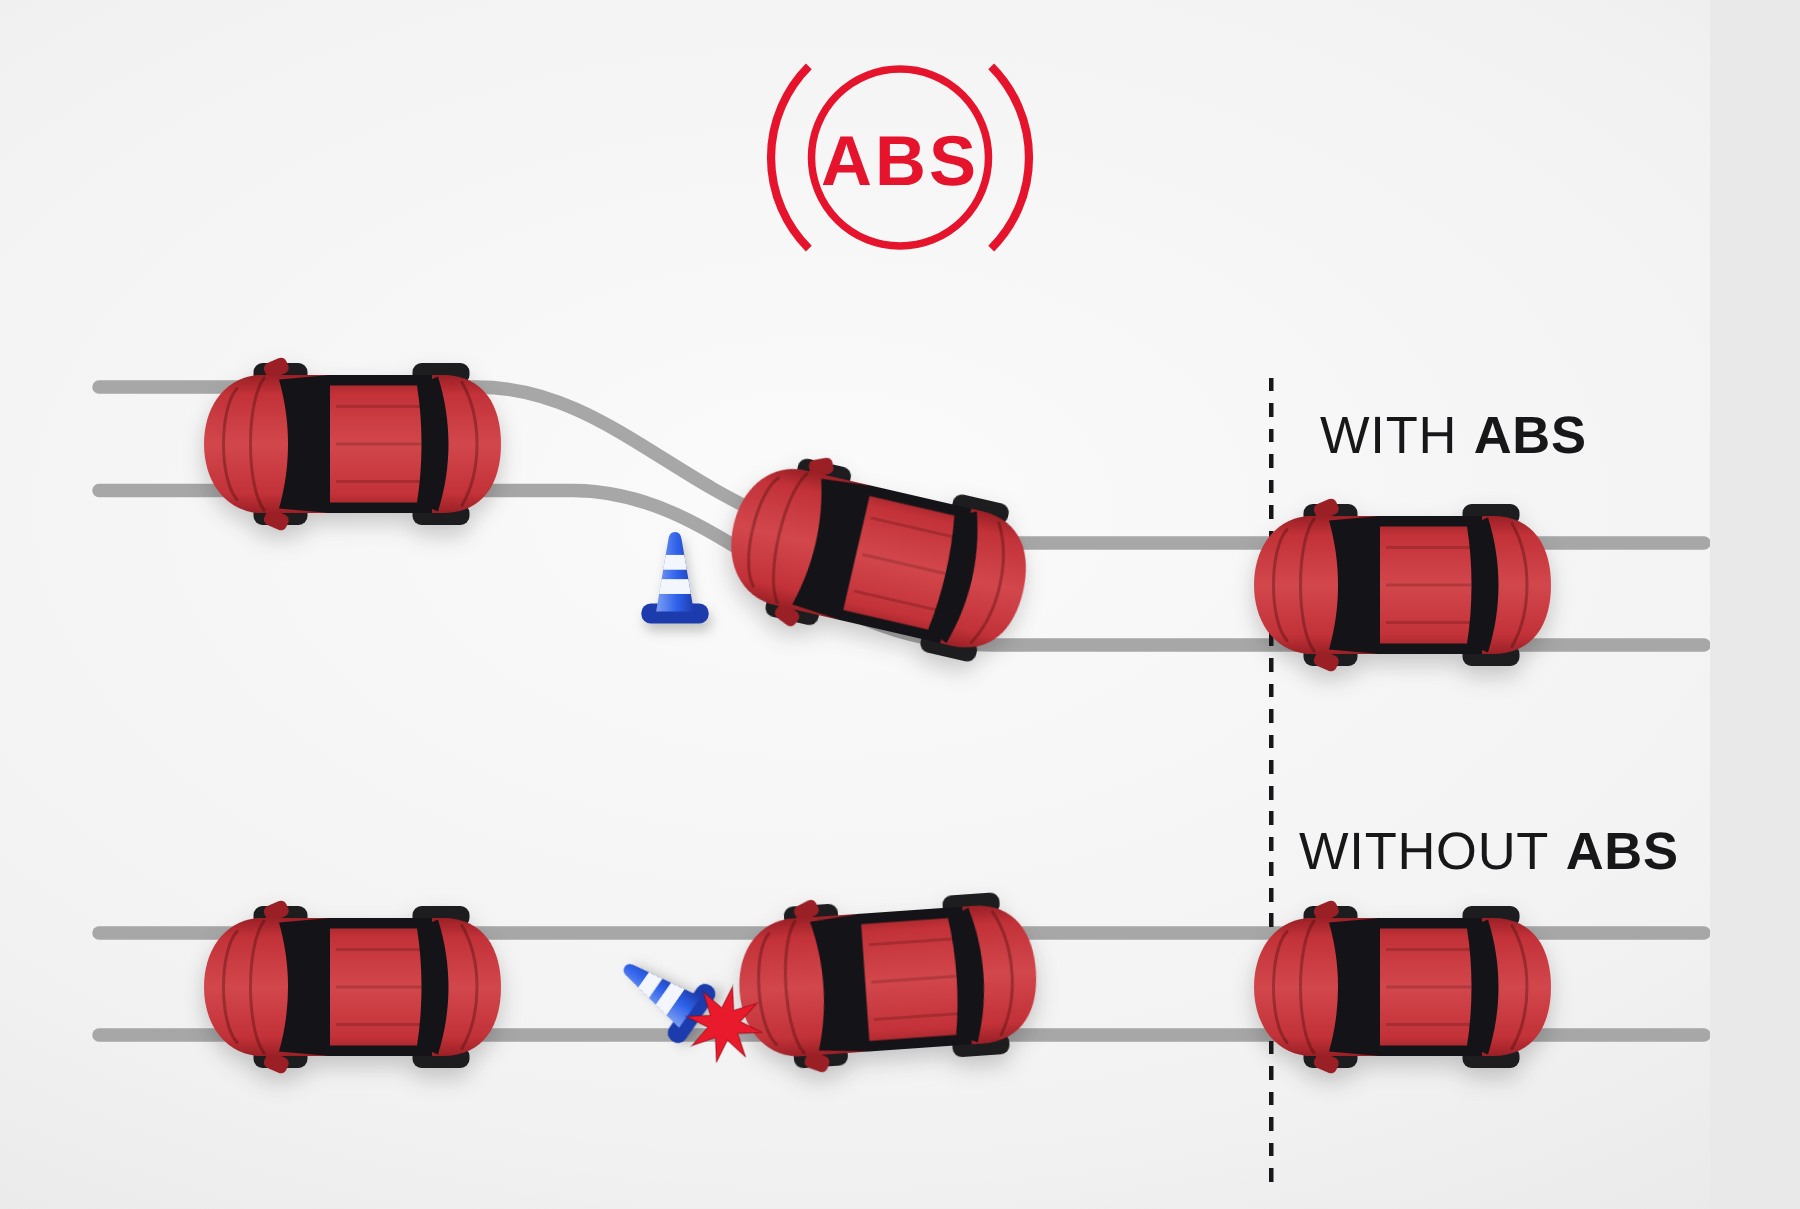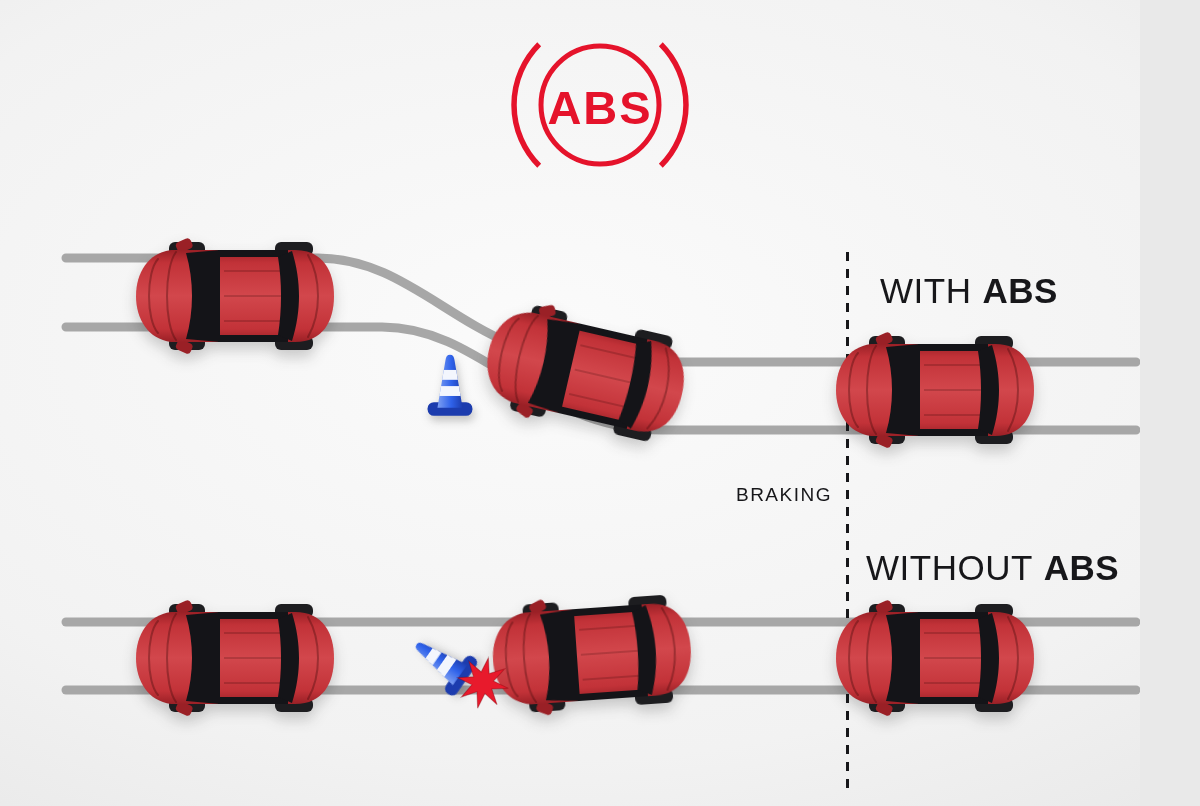--- a/index.html
+++ b/index.html
@@ -146,21 +146,20 @@
 
   <div class="braking-line"></div>
 
   <div class="scenario-label label-with">
     <span class="prefix">WITH</span><span class="emphasis">ABS</span>
   </div>
   <div class="scenario-label label-without">
     <span class="prefix">WITHOUT</span><span class="emphasis">ABS</span>
   </div>
   <div class="braking-point-label">
-    <div>BRAKING</div>
   </div>
 
   <div class="car" style="left:829px; top:332px;">
     <svg width="212" height="116" viewBox="0 0 212 116">
         <use href="#sym-car"></use>
       </svg>
   </div>
   <div class="car" style="left:479px; top:314px; transform:rotate(13deg);">
     <svg width="212" height="116" viewBox="0 0 212 116">
         <use href="#sym-car"></use>

